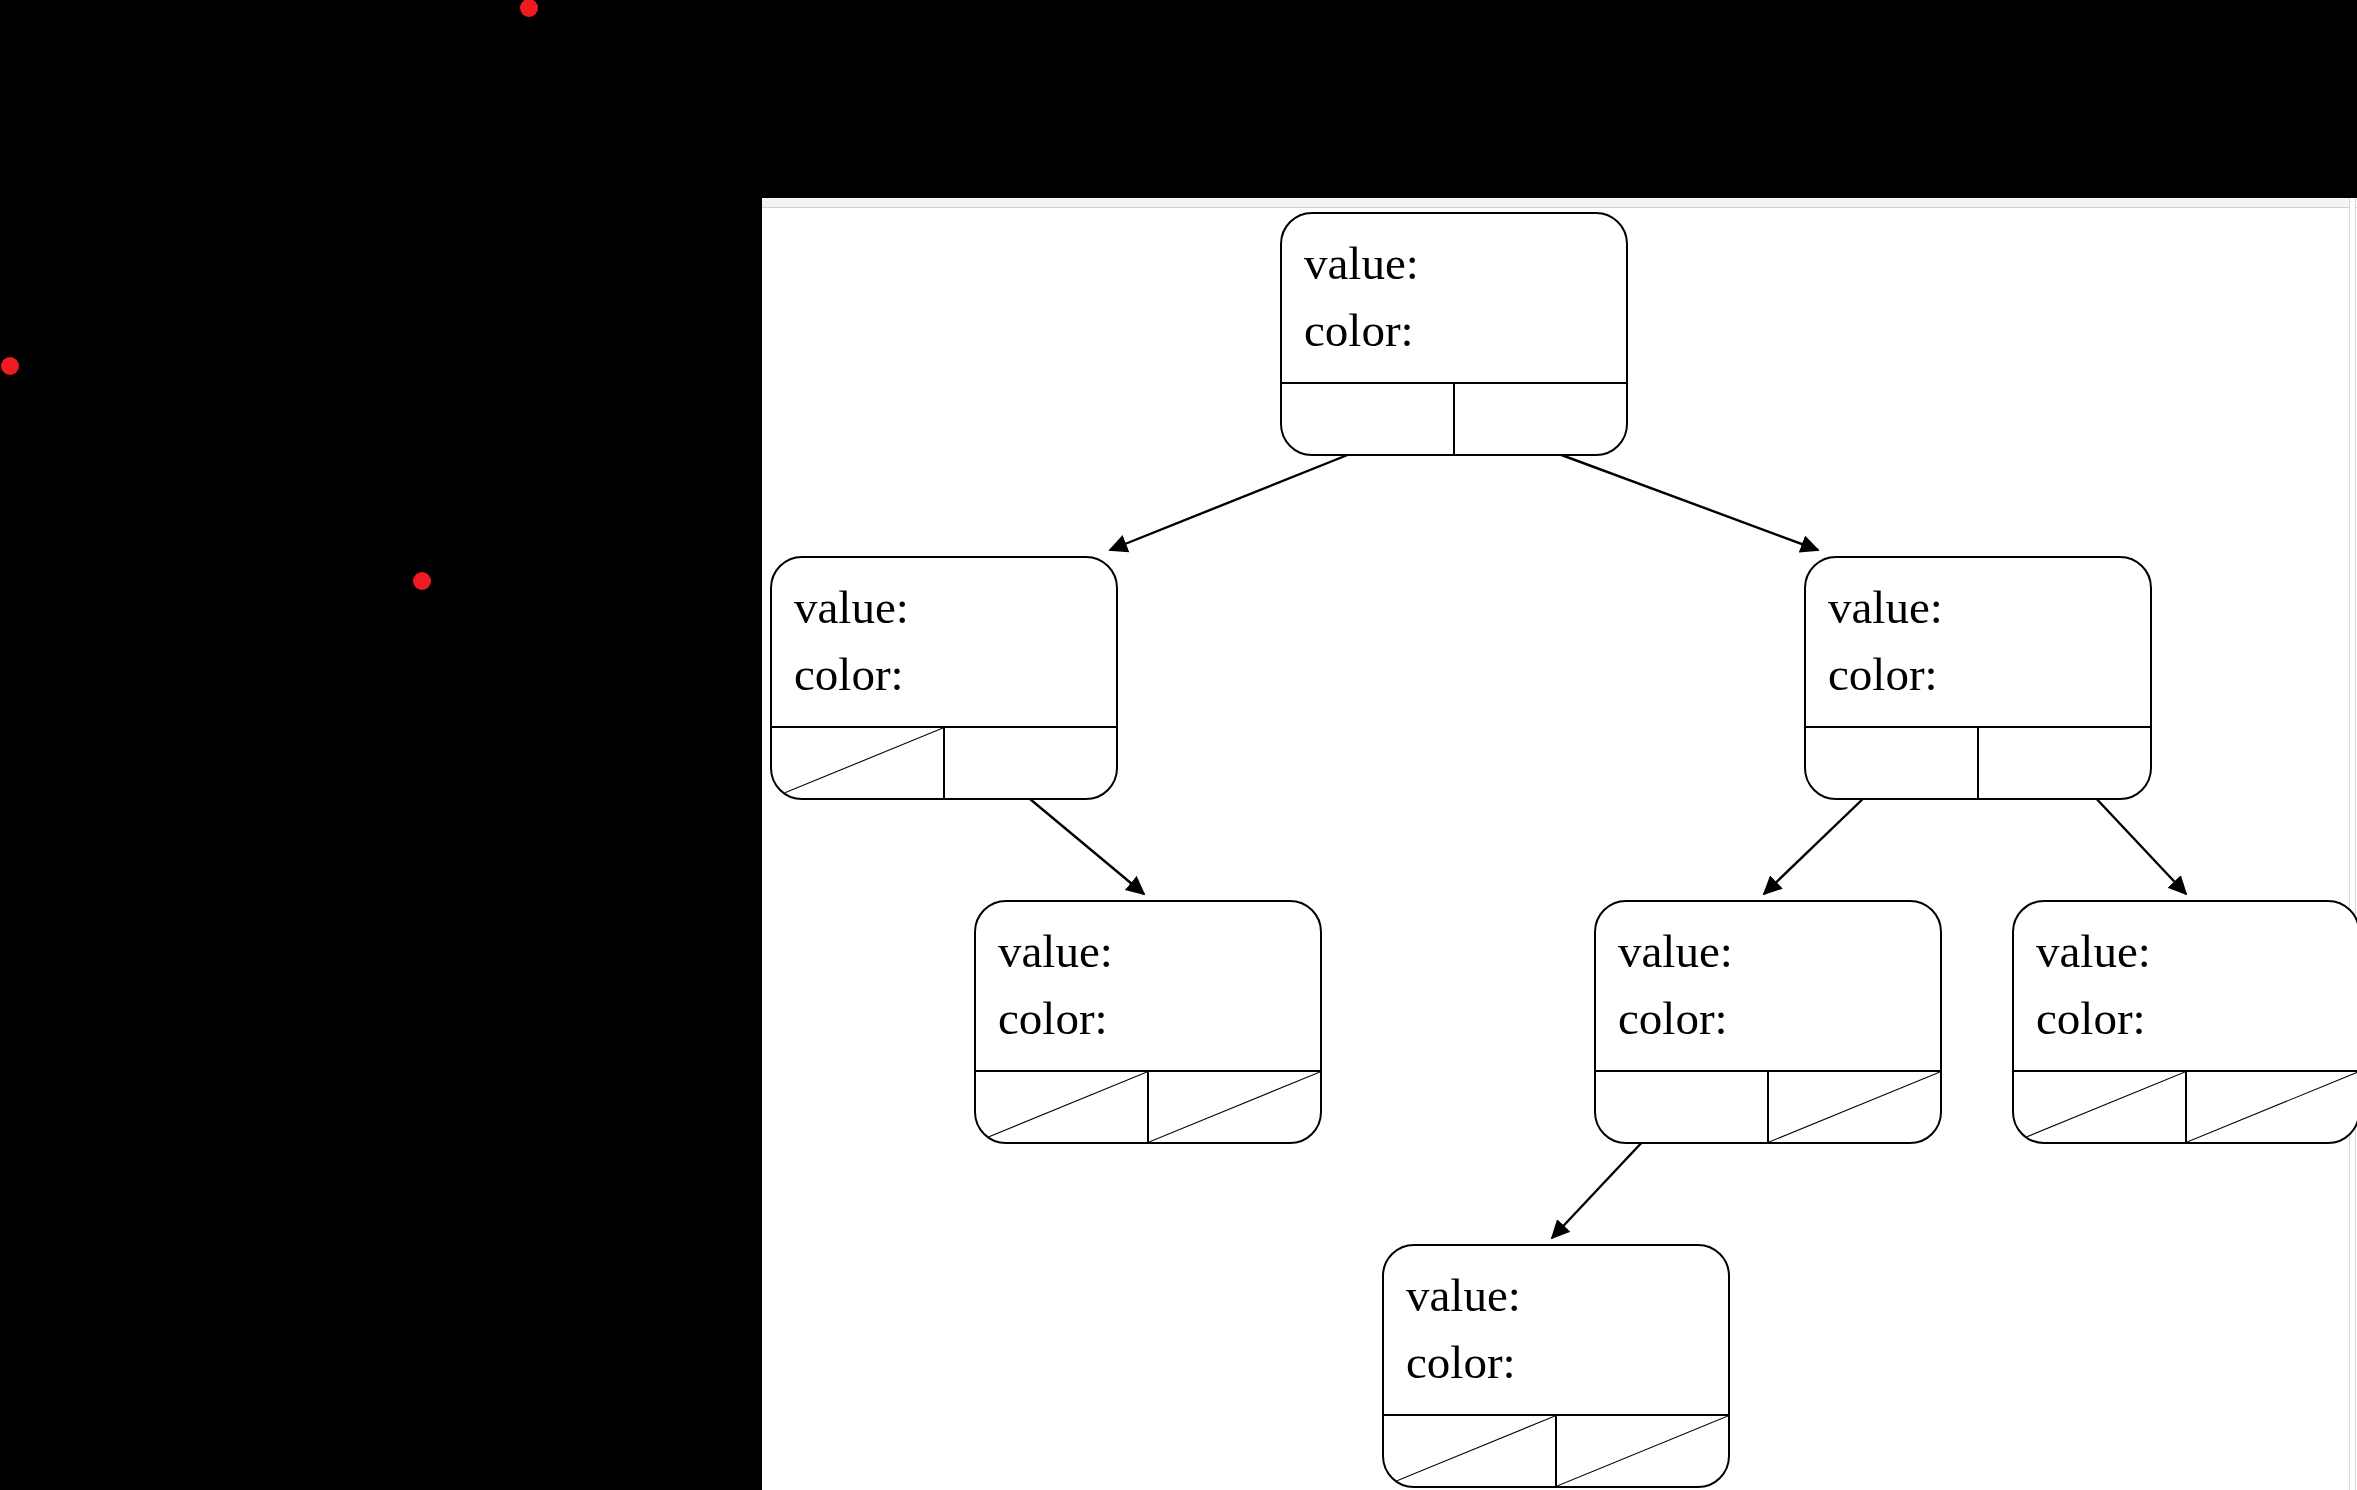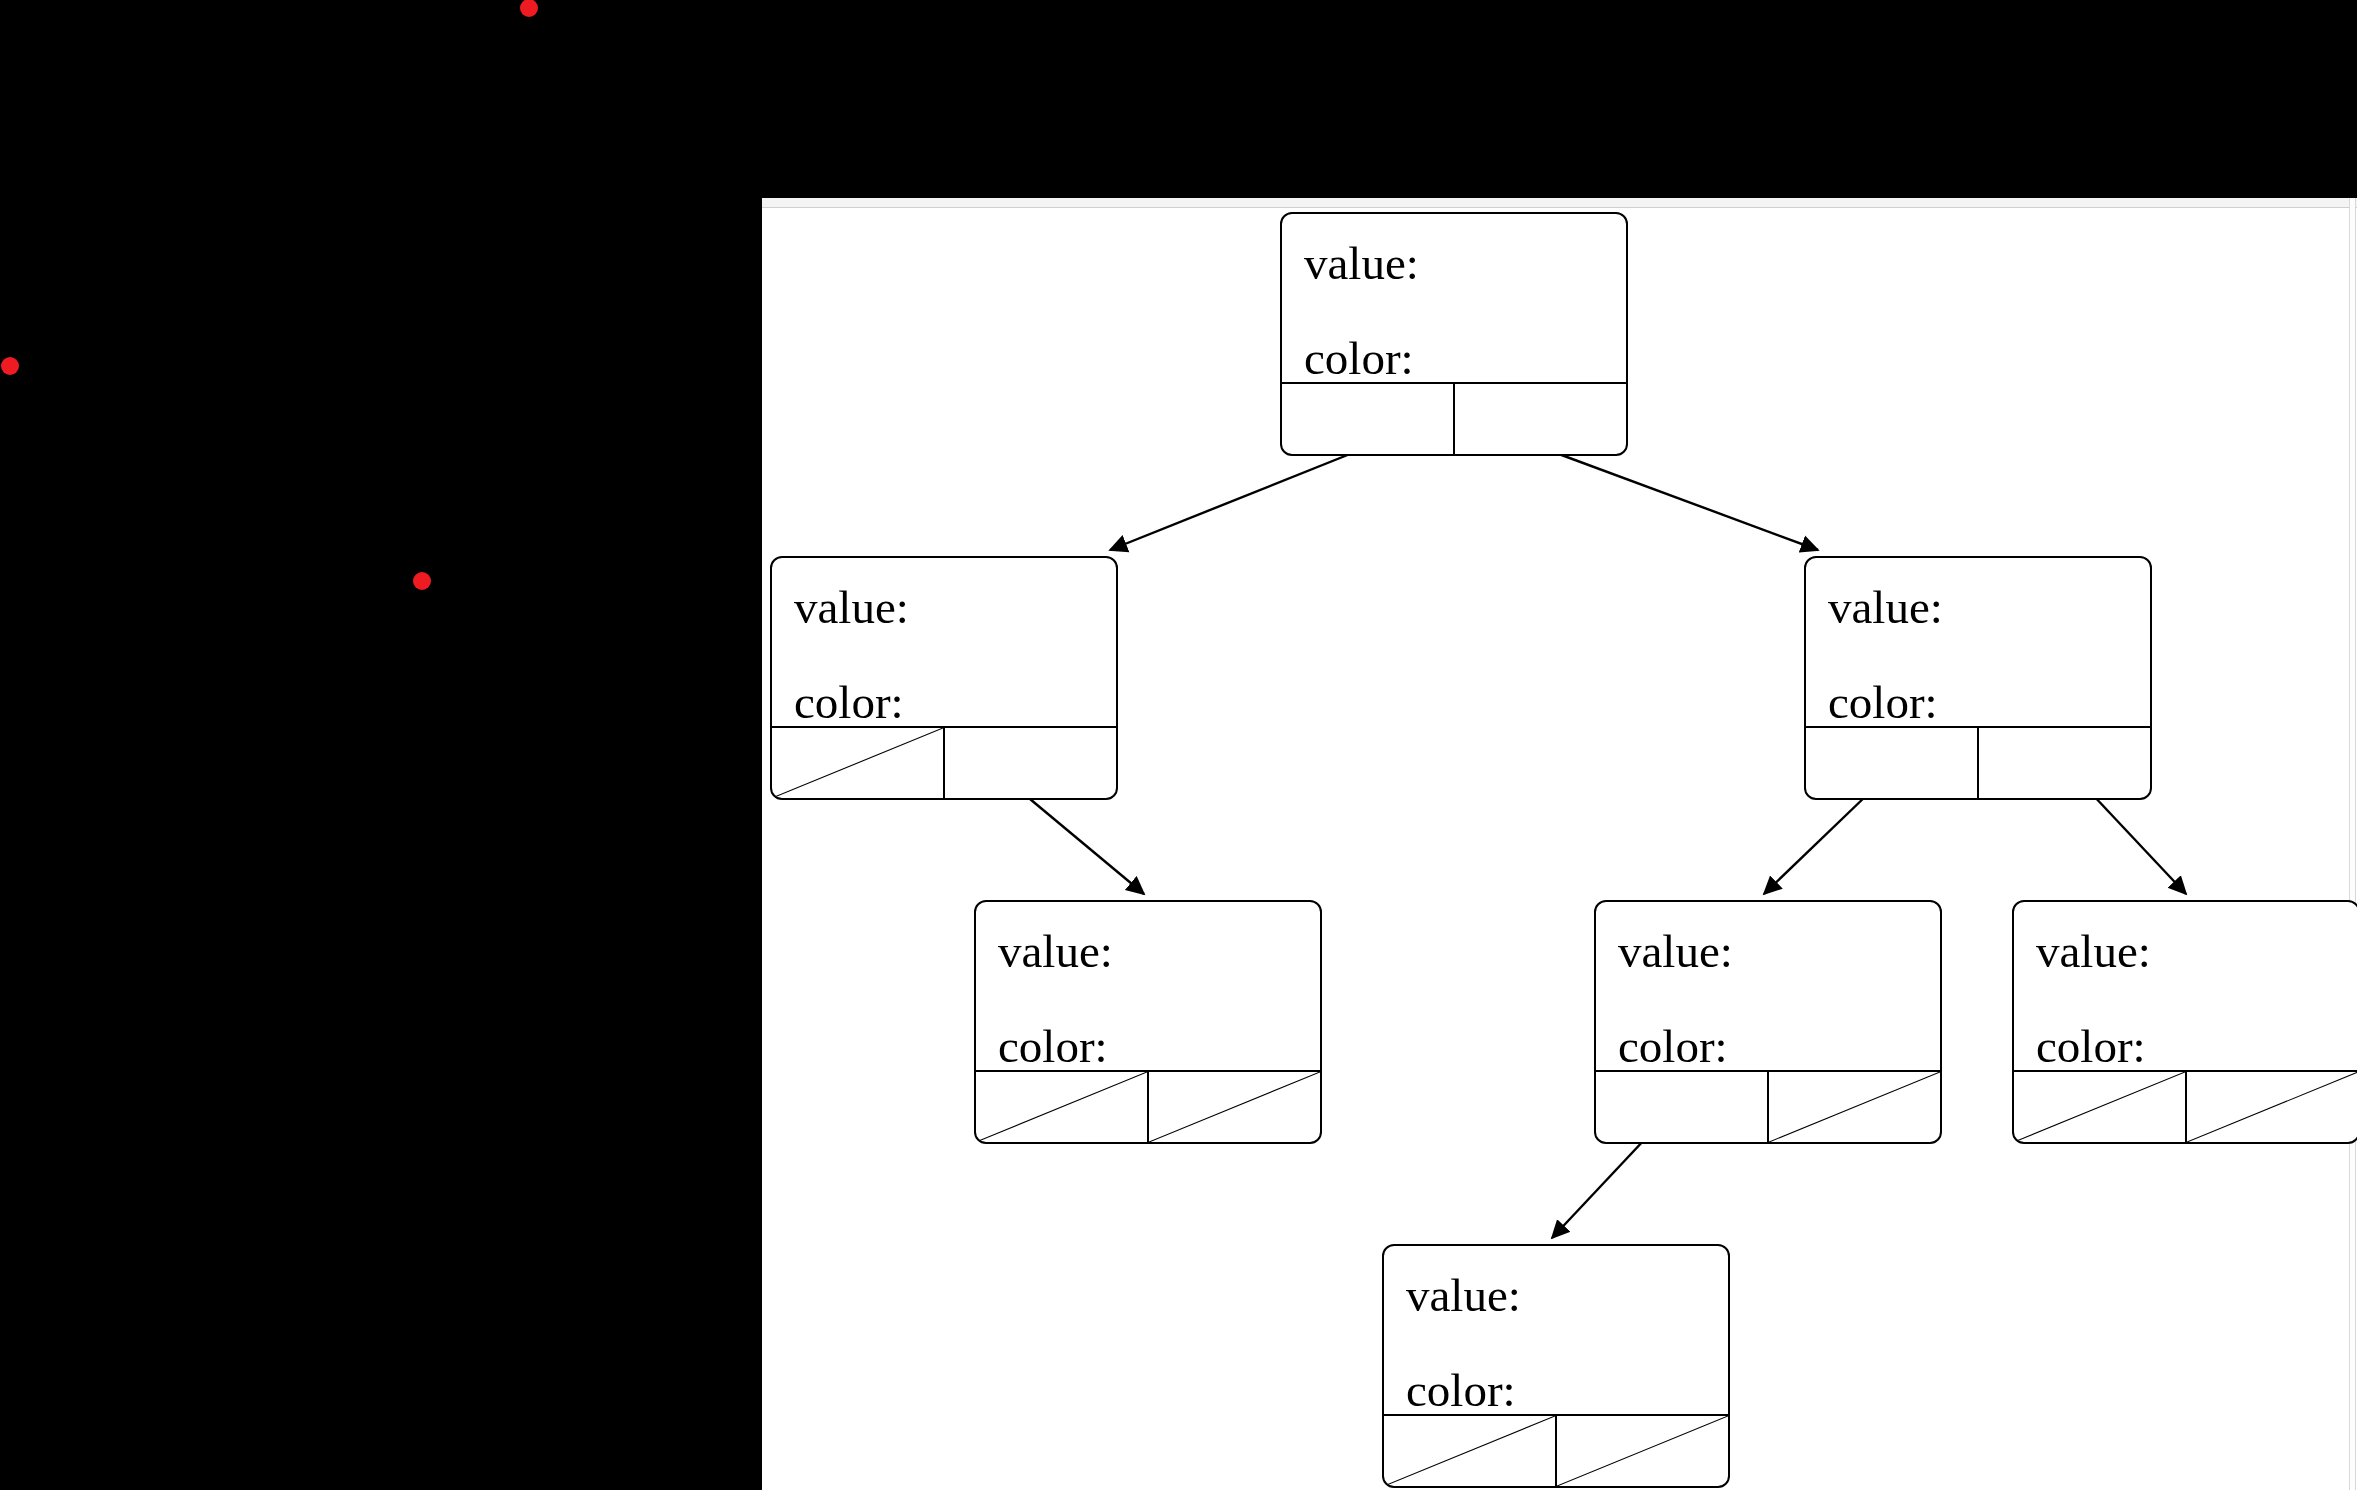--- a/index.html
+++ b/index.html
@@ -12,25 +12,25 @@
   #panel{position:absolute;background:#ffffff;overflow:hidden;}
   #panel-header{position:absolute;left:0;top:0;width:100%;height:9px;
                 background:#f4f4f4;border-bottom:1px solid #cfcfcf;}
   #panel-scroll{position:absolute;top:0;width:3px;height:100%;
                 background:#fdfdfd;border-left:1px solid #d9d9d9;
                 border-right:1px solid #d9d9d9;}
 
   #canvas{position:absolute;left:0;top:0;width:100%;height:100%;}
 
   .node{position:absolute;box-sizing:border-box;background:#ffffff;
-        border:2.4px solid #000000;border-radius:12px;overflow:hidden;}
+        border:2.4px solid #000000;border-radius:32px;overflow:hidden;}
   .node .body{position:absolute;left:0;top:0;right:0;box-sizing:border-box;
               padding:26px 0 0 22px;}
   .node .lbl{font-size:47px;line-height:1.0;color:#000;white-space:nowrap;}
-  .node .lbl.second{margin-top:48px;}
+  .node .lbl.second{margin-top:20px;}
   .node .ptrrow{position:absolute;left:0;right:0;bottom:0;
                 border-top:2.4px solid #000000;display:flex;}
   .node .cell{position:relative;flex:1 1 50%;overflow:hidden;}
   .node .cell.right{border-left:2.4px solid #000000;}
   .node .cell svg{position:absolute;left:0;top:0;width:100%;height:100%;
                   display:block;overflow:visible;}
 </style>
 </head>
 <body>
 

